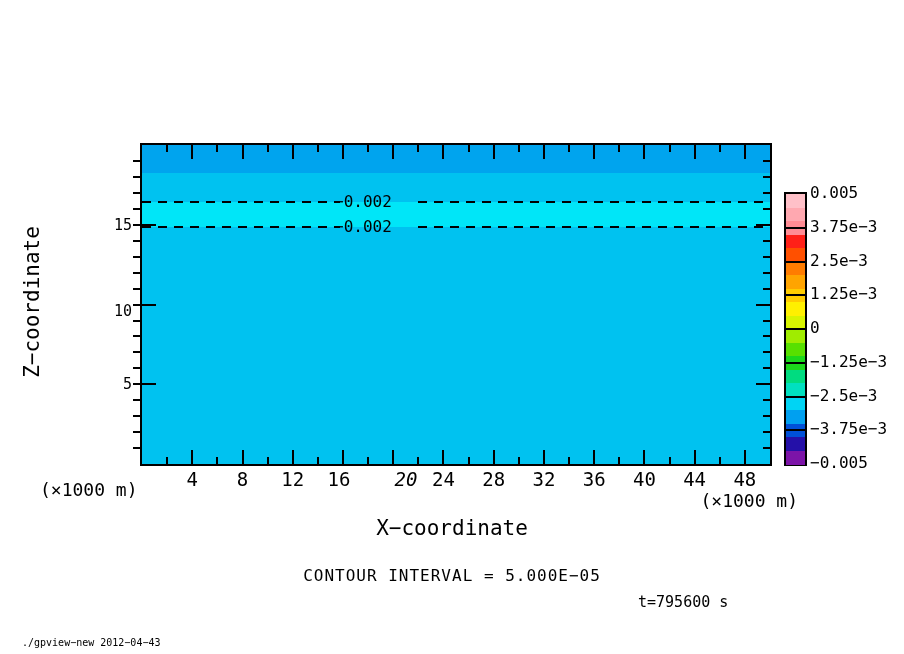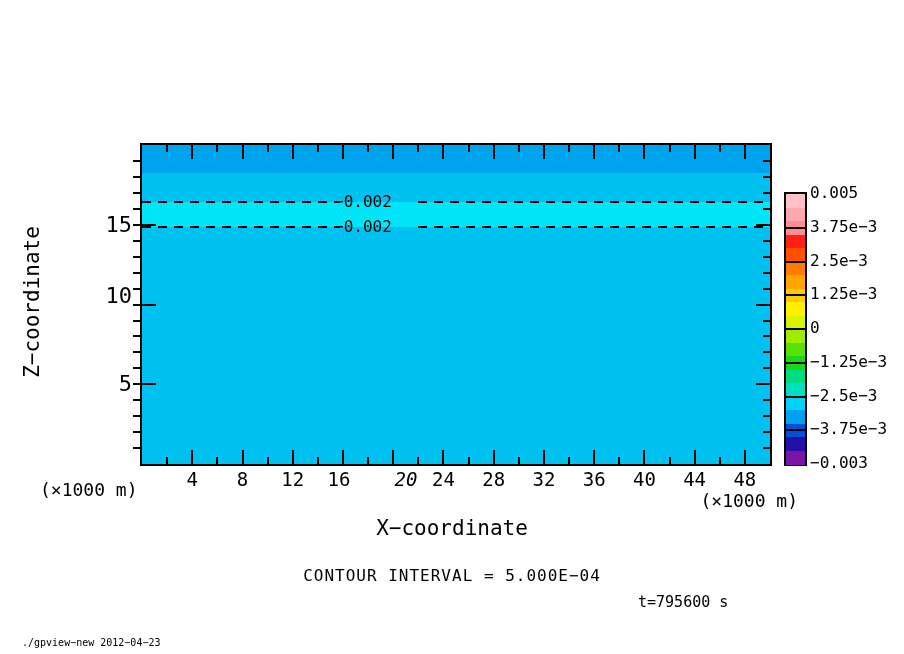--- a/index.html
+++ b/index.html
@@ -11,21 +11,21 @@
   #title{left:0;width:904px;top:78px;text-align:center;font-size:25px;letter-spacing:1px;}
   #ylabel{left:-88px;top:290px;width:240px;text-align:center;font-size:21px;
           transform:rotate(-90deg);transform-origin:center;}
   #plot{left:140px;top:143px;width:628px;height:319px;border:2px solid #000;box-sizing:content-box;}
   .band{position:absolute;left:0;width:628px;}
   .cline{position:absolute;height:2px;
          background:repeating-linear-gradient(to right,#000 0 9px,rgba(0,0,0,0) 9px 16px);}
   .clabel{position:absolute;font-size:16px;width:90px;}
   .tick{position:absolute;background:#000;}
   .xt{position:absolute;top:468px;width:40px;margin-left:-20px;text-align:center;font-size:19px;}
-  .yt{position:absolute;right:772px;width:60px;text-align:right;font-size:22px;height:20px;line-height:20px;}
+  .yt{position:absolute;right:772px;width:60px;text-align:right;font-size:15px;height:20px;line-height:20px;}
   #unitL{left:40px;top:479px;width:120px;font-size:18px;}
   #unitR{left:668px;top:490px;width:130px;font-size:18px;text-align:right;}
   #xlabel{left:0;width:904px;top:516px;text-align:center;font-size:21px;}
   #cnote{left:0;width:904px;top:566px;text-align:center;font-size:16px;letter-spacing:1px;}
   #tnote{left:638px;top:593px;font-size:15px;}
   #cbar{left:784px;top:192px;width:19px;height:270px;border:2px solid #000;box-sizing:content-box;}
   .strip{position:absolute;left:0;width:19px;}
   .boxline{position:absolute;left:0;width:19px;height:2px;background:#000;}
   .cbl{position:absolute;left:810px;width:94px;font-size:16px;height:18px;line-height:18px;}
   #footL{left:22px;top:637px;font-size:10px;}
@@ -144,29 +144,29 @@
       <div class="xt abs" style="left: 443.44px;">24</div>
       <div class="xt abs" style="left: 493.68px;">28</div>
       <div class="xt abs" style="left: 543.92px;">32</div>
       <div class="xt abs" style="left: 594.16px;">36</div>
       <div class="xt abs" style="left: 644.4px;">40</div>
       <div class="xt abs" style="left: 694.64px;">44</div>
       <div class="xt abs" style="left: 744.88px;">48</div>
     </div>
   <div id="yticklabels">
       <div class="yt abs" style="top: 374.25px;">5</div>
-      <div class="yt abs" style="top: 286px;">10</div>
+      <div class="yt abs" style="top: 301px;">10</div>
       <div class="yt abs" style="top: 214.75px;">15</div>
     </div>
 
   <div id="unitL" class="abs">(×1000 m)</div>
   <div id="unitR" class="abs">(×1000 m)</div>
 
   <div id="xlabel" class="abs">X−coordinate</div>
-  <div id="cnote" class="abs">CONTOUR INTERVAL = 5.000E−04</div>
+  <div id="cnote" class="abs">CONTOUR INTERVAL = 5.000E−05</div>
   <div id="tnote" class="abs">t=795600 s</div>
 
   <div id="cbar" class="abs">
       <div class="strip" style="top: 0px; height: 14px; background: rgb(255, 192, 200);"></div>
       <div class="strip" style="top: 13.5px; height: 14px; background: rgb(255, 168, 176);"></div>
       <div class="strip" style="top: 27px; height: 14px; background: rgb(255, 140, 148);"></div>
       <div class="strip" style="top: 40.5px; height: 14px; background: rgb(255, 32, 24);"></div>
       <div class="strip" style="top: 54px; height: 14px; background: rgb(255, 80, 0);"></div>
       <div class="strip" style="top: 67.5px; height: 14px; background: rgb(255, 124, 0);"></div>
       <div class="strip" style="top: 81px; height: 14px; background: rgb(255, 164, 0);"></div>
@@ -193,17 +193,17 @@
     </div>
   <div id="cbarlabels">
       <div class="cbl abs" style="top: 184px;">0.005</div>
       <div class="cbl abs" style="top: 217.75px;">3.75e−3</div>
       <div class="cbl abs" style="top: 251.5px;">2.5e−3</div>
       <div class="cbl abs" style="top: 285.25px;">1.25e−3</div>
       <div class="cbl abs" style="top: 319px;">0</div>
       <div class="cbl abs" style="top: 352.75px;">−1.25e−3</div>
       <div class="cbl abs" style="top: 386.5px;">−2.5e−3</div>
       <div class="cbl abs" style="top: 420.25px;">−3.75e−3</div>
-      <div class="cbl abs" style="top: 454px;">−0.003</div>
-    </div>
-
-  <div id="footL" class="abs">./gpview−new  2012−04−23</div>
+      <div class="cbl abs" style="top: 454px;">−0.005</div>
+    </div>
+
+  <div id="footL" class="abs">./gpview−new  2012−04−43</div>
 </div>
 
 </body></html>

